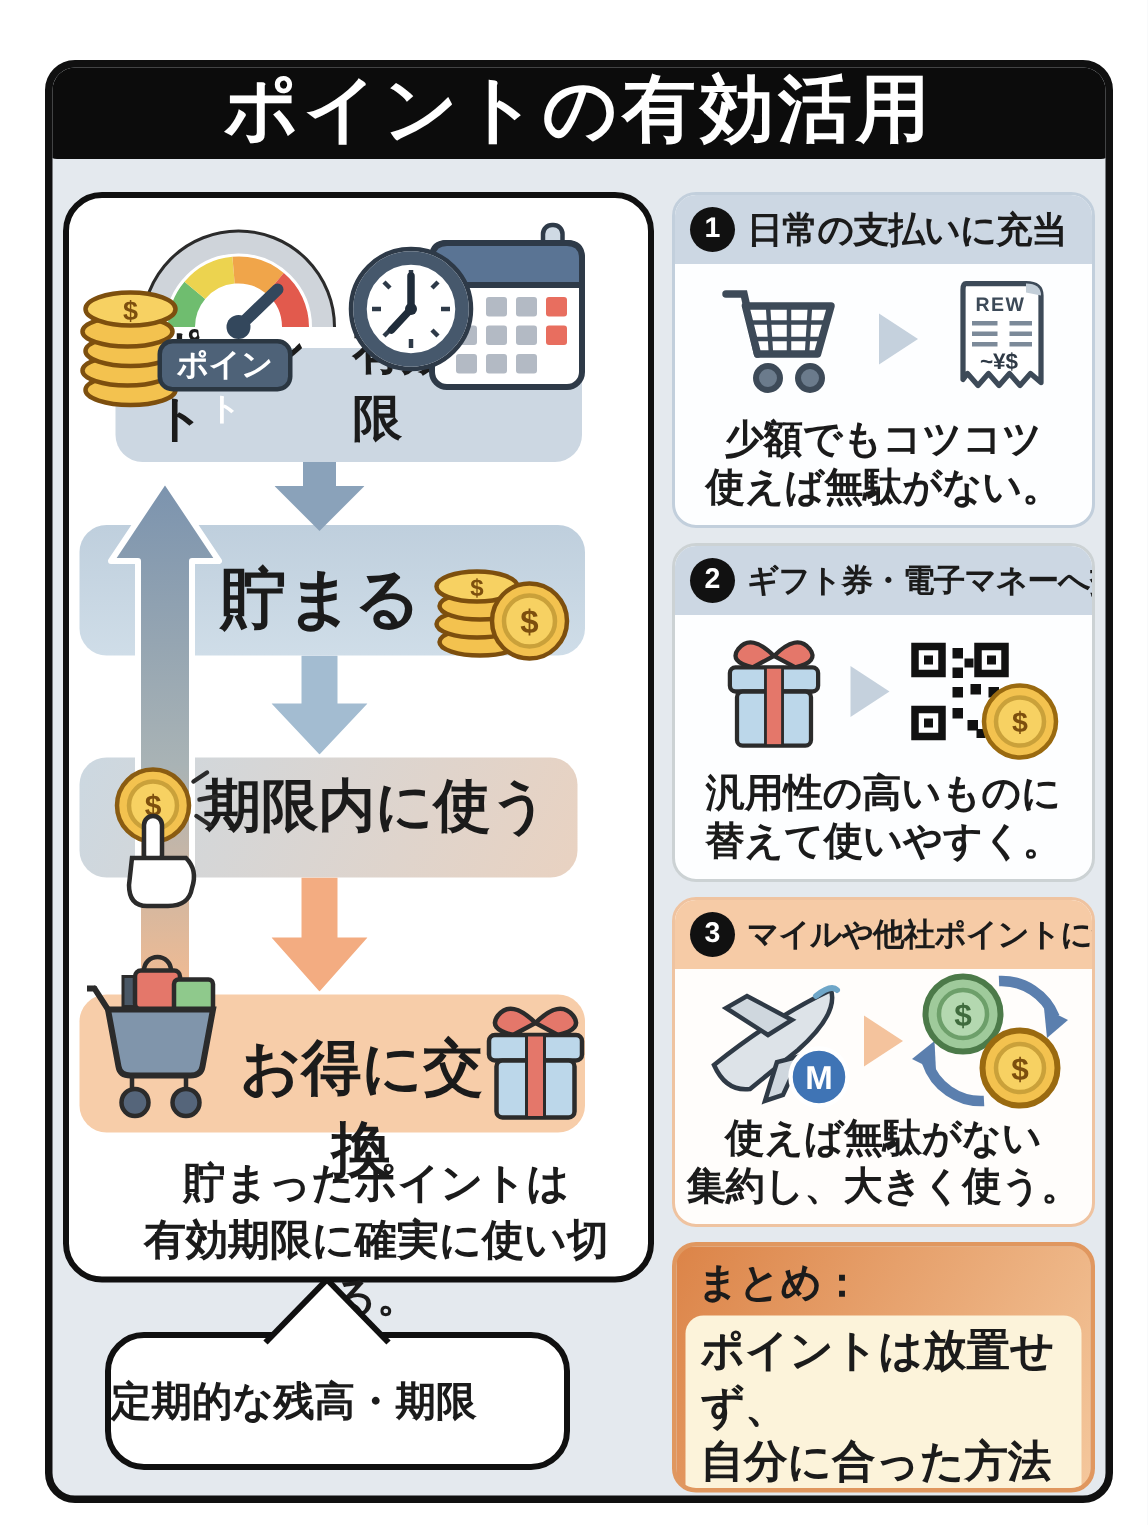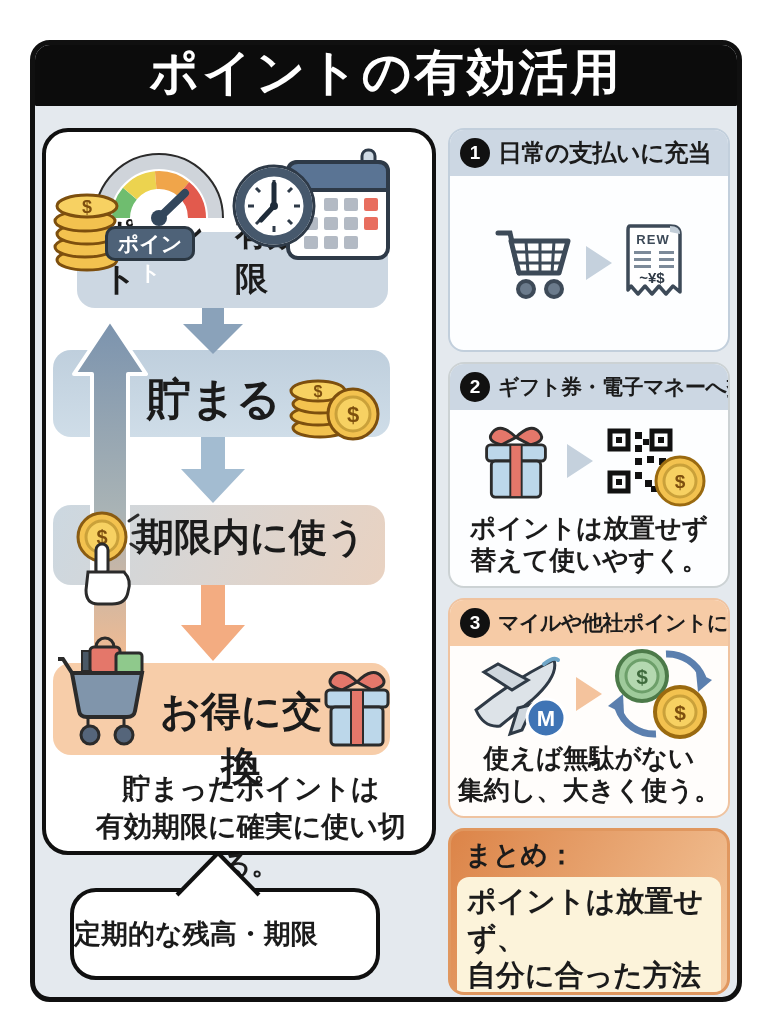--- a/index.html
+++ b/index.html
@@ -62,21 +62,21 @@
 
   .rhead { height:46px; display:flex; align-items:center; gap:8px; padding-left:10px; flex:0 0 auto; }
   .rhead-blue  { background:#ccd7e3; }
   .rhead-peach { background:#f6cba6; }
   .badge { width:30px; height:30px; border-radius:50%; background:#111; color:#fff;
     font-size:19px; font-weight:800; display:flex; align-items:center;
     justify-content:center; flex:0 0 auto; }
   .rtitle { font-weight:800; font-size:24px; letter-spacing:-0.5px; white-space:nowrap; }
   .rtitle.small { font-size:21px; }
 
-  .icons-row { flex:1; display:flex; align-items:center; justify-content:center; gap:10px; }
+  .icons-row { flex:1; display:flex; align-items:center; justify-content:center; gap:24px; }
   .tri { width:0; height:0; border-top:17px solid transparent; border-bottom:17px solid transparent; }
   .tri-blue  { border-left:26px solid #c5d1dd; }
   .tri-peach { border-left:26px solid #f4c39d; }
 
   .rtext { text-align:center; font-size:26px; font-weight:800; line-height:32px;
     padding-bottom:10px; }
 
   .qr-wrap { position:relative; width:66px; height:66px; }
   .qr-coin { position:absolute; right:-34px; bottom:-14px; }
 
@@ -286,20 +286,24 @@
           <rect x="12" y="31" width="17" height="3"></rect>
               <rect x="12" y="38" width="17" height="3"></rect>
           <rect x="12" y="45" width="17" height="3"></rect>
               <rect x="37" y="31" width="15" height="3"></rect>
           <rect x="37" y="38" width="15" height="3"></rect>
               <rect x="37" y="45" width="15" height="3"></rect>
         </g>
         <text x="30" y="63" text-anchor="middle" font-size="15" font-weight="800" fill="#2f3a46">~¥$</text>
       </svg>
     </div>
+    <div class="rtext">
+      <div>少額でもコツコツ</div>
+      <div>使えば無駄がない。</div>
+    </div>
   </div>
 
   <div class="rcard rcard2">
     <div class="rhead rhead-blue">
       <div class="badge">2</div>
       <div class="rtitle small">ギフト券・電子マネーへ交換</div>
     </div>
     <div class="icons-row" style="gap:14px; padding-right:26px;">
       <svg width="74" height="82" viewBox="0 0 78 86">
         <path d="M39,18 q-16,-16 -25,-5 q-7,9 10,13 z" fill="#e4776a" stroke="#2b2b2b" stroke-width="3"></path>
@@ -334,21 +338,21 @@
           </g>
         </svg>
         <svg class="qr-coin" width="54" height="54" viewBox="0 0 54 54">
           <circle cx="27" cy="27" r="24" fill="#f3c24f" stroke="#9a6a10" stroke-width="3"></circle>
           <circle cx="27" cy="27" r="16" fill="#f7d162" stroke="#caa13a" stroke-width="3"></circle>
           <text x="27" y="34" class="coin-t" font-size="19">$</text>
         </svg>
       </div>
     </div>
     <div class="rtext">
-      <div>ポイントは放置せず</div>
+      <div>汎用性の高いものに</div>
       <div>替えて使いやすく。</div>
     </div>
   </div>
 
   <div class="rcard rcard3">
     <div class="rhead rhead-peach">
       <div class="badge">3</div>
       <div class="rtitle small">マイルや他社ポイントに集約</div>
     </div>
     <div class="icons-row" style="gap:6px;">

